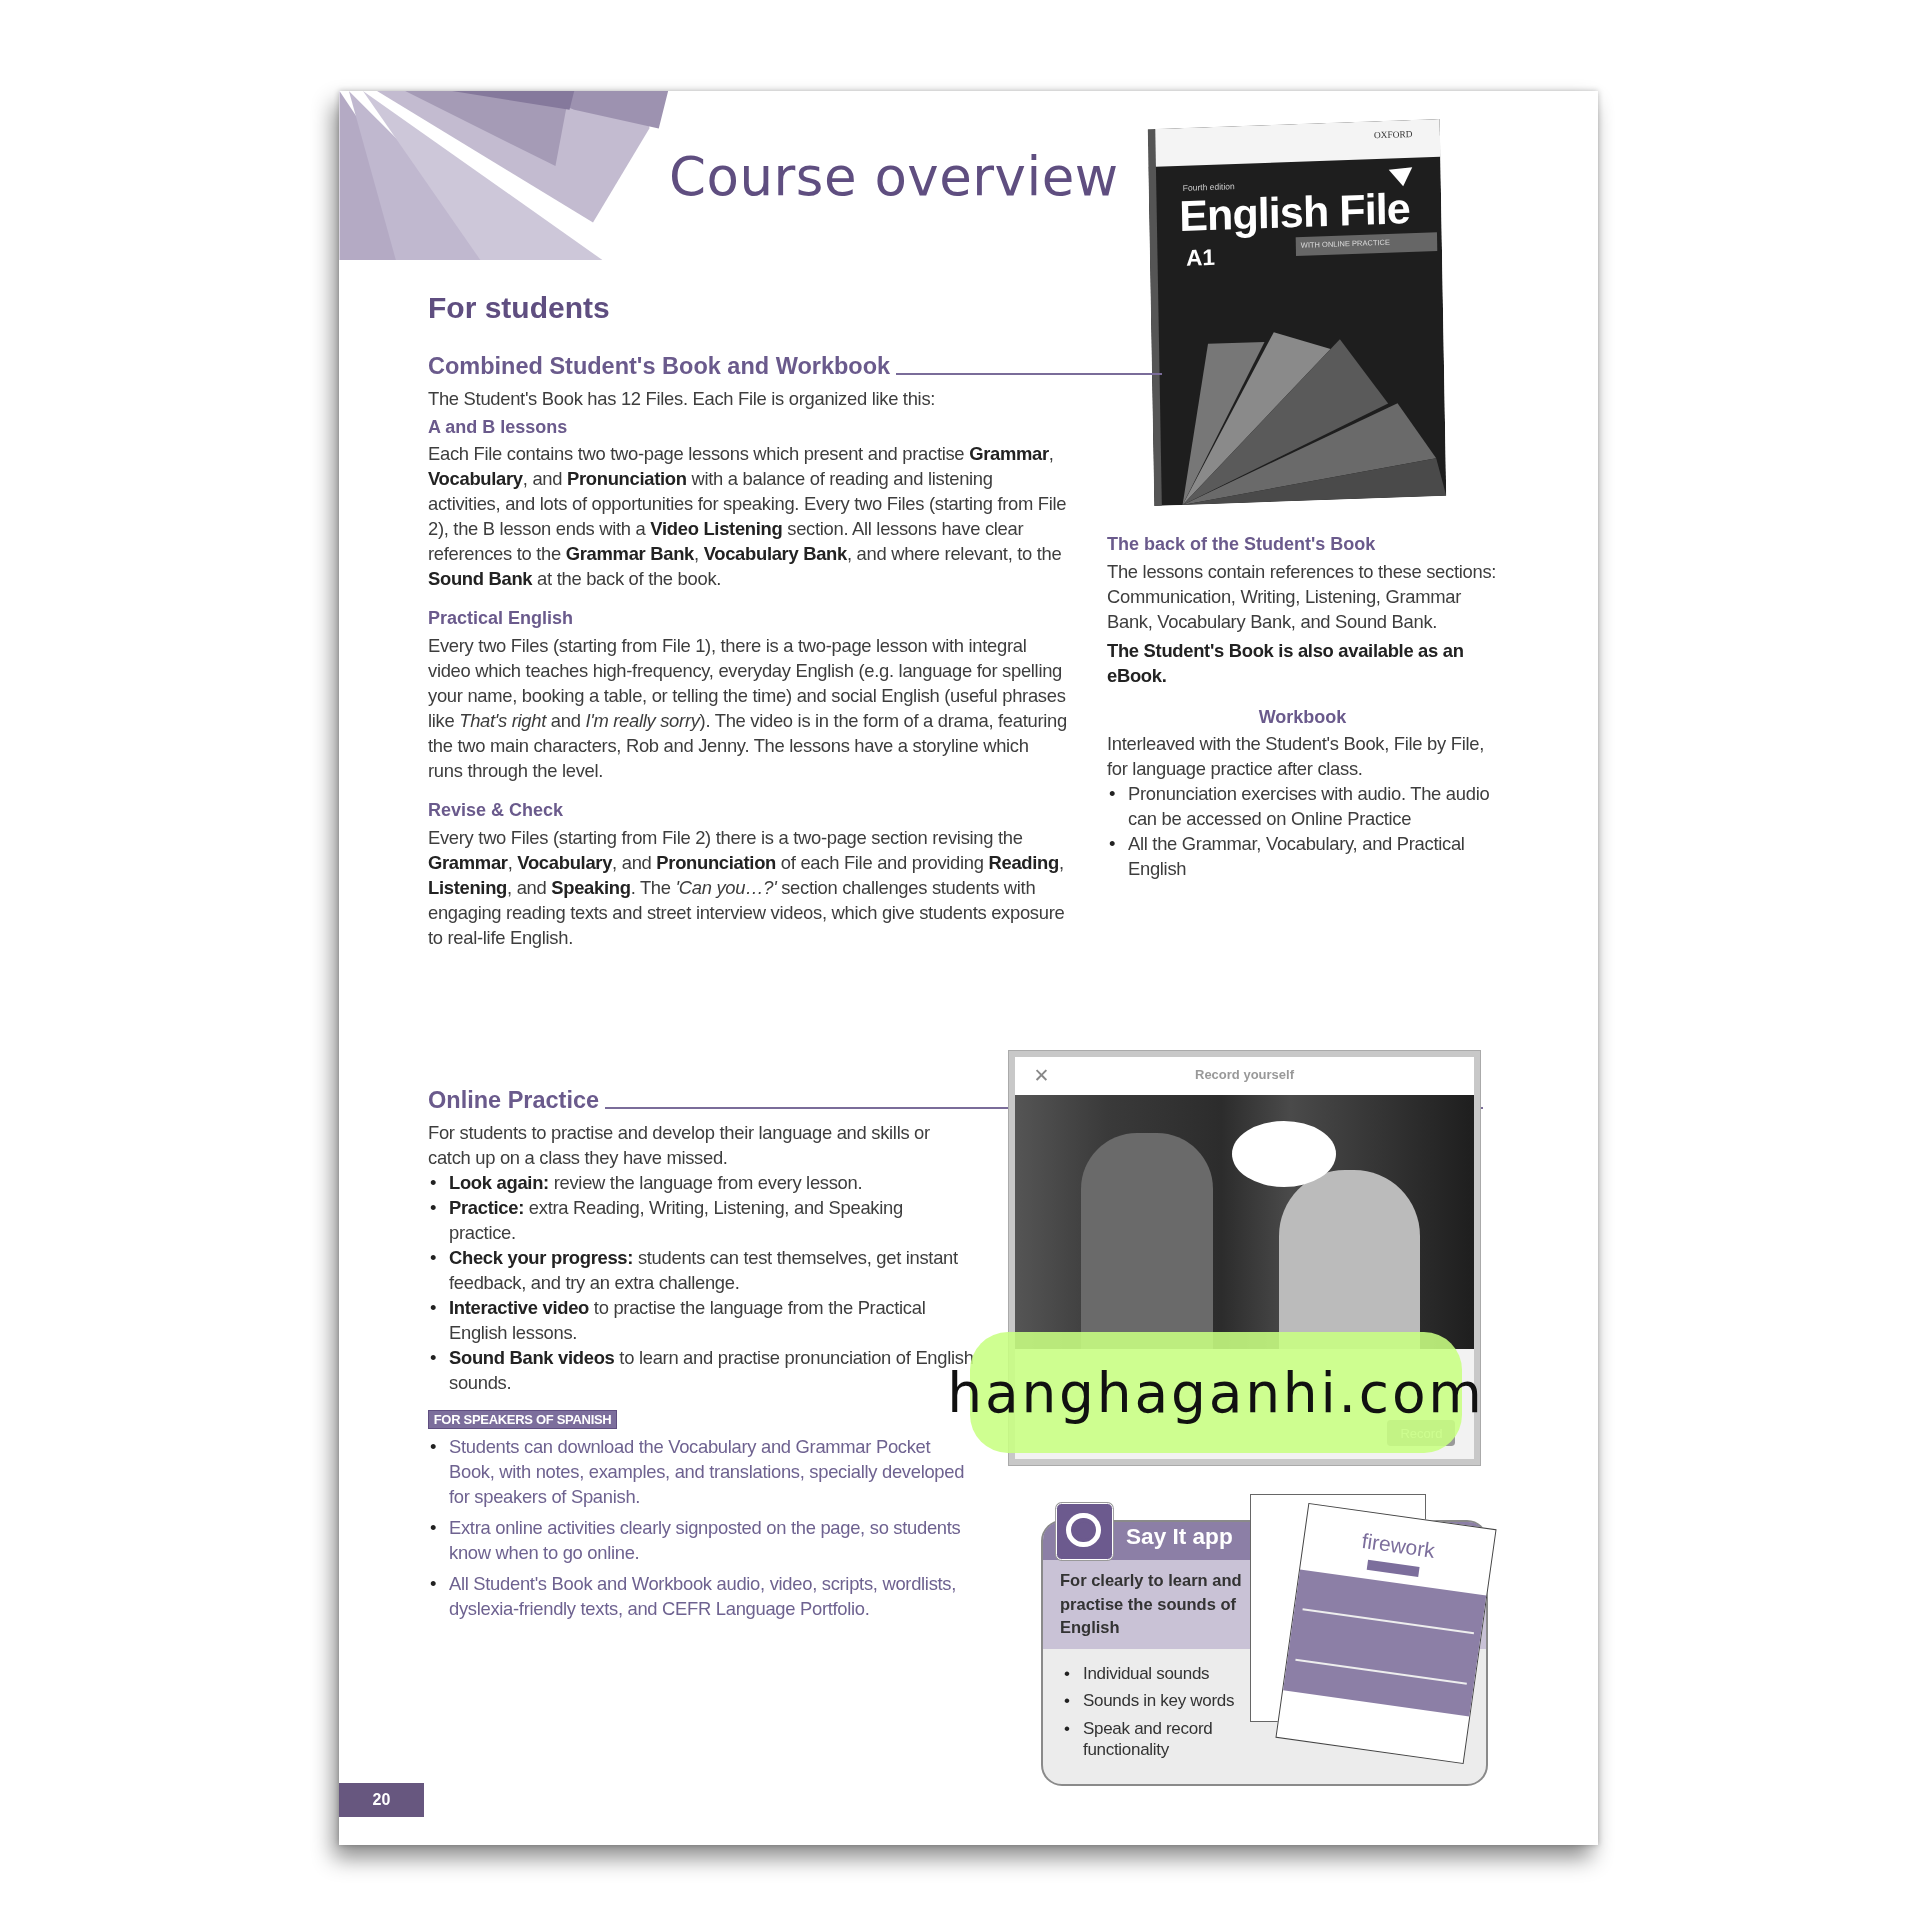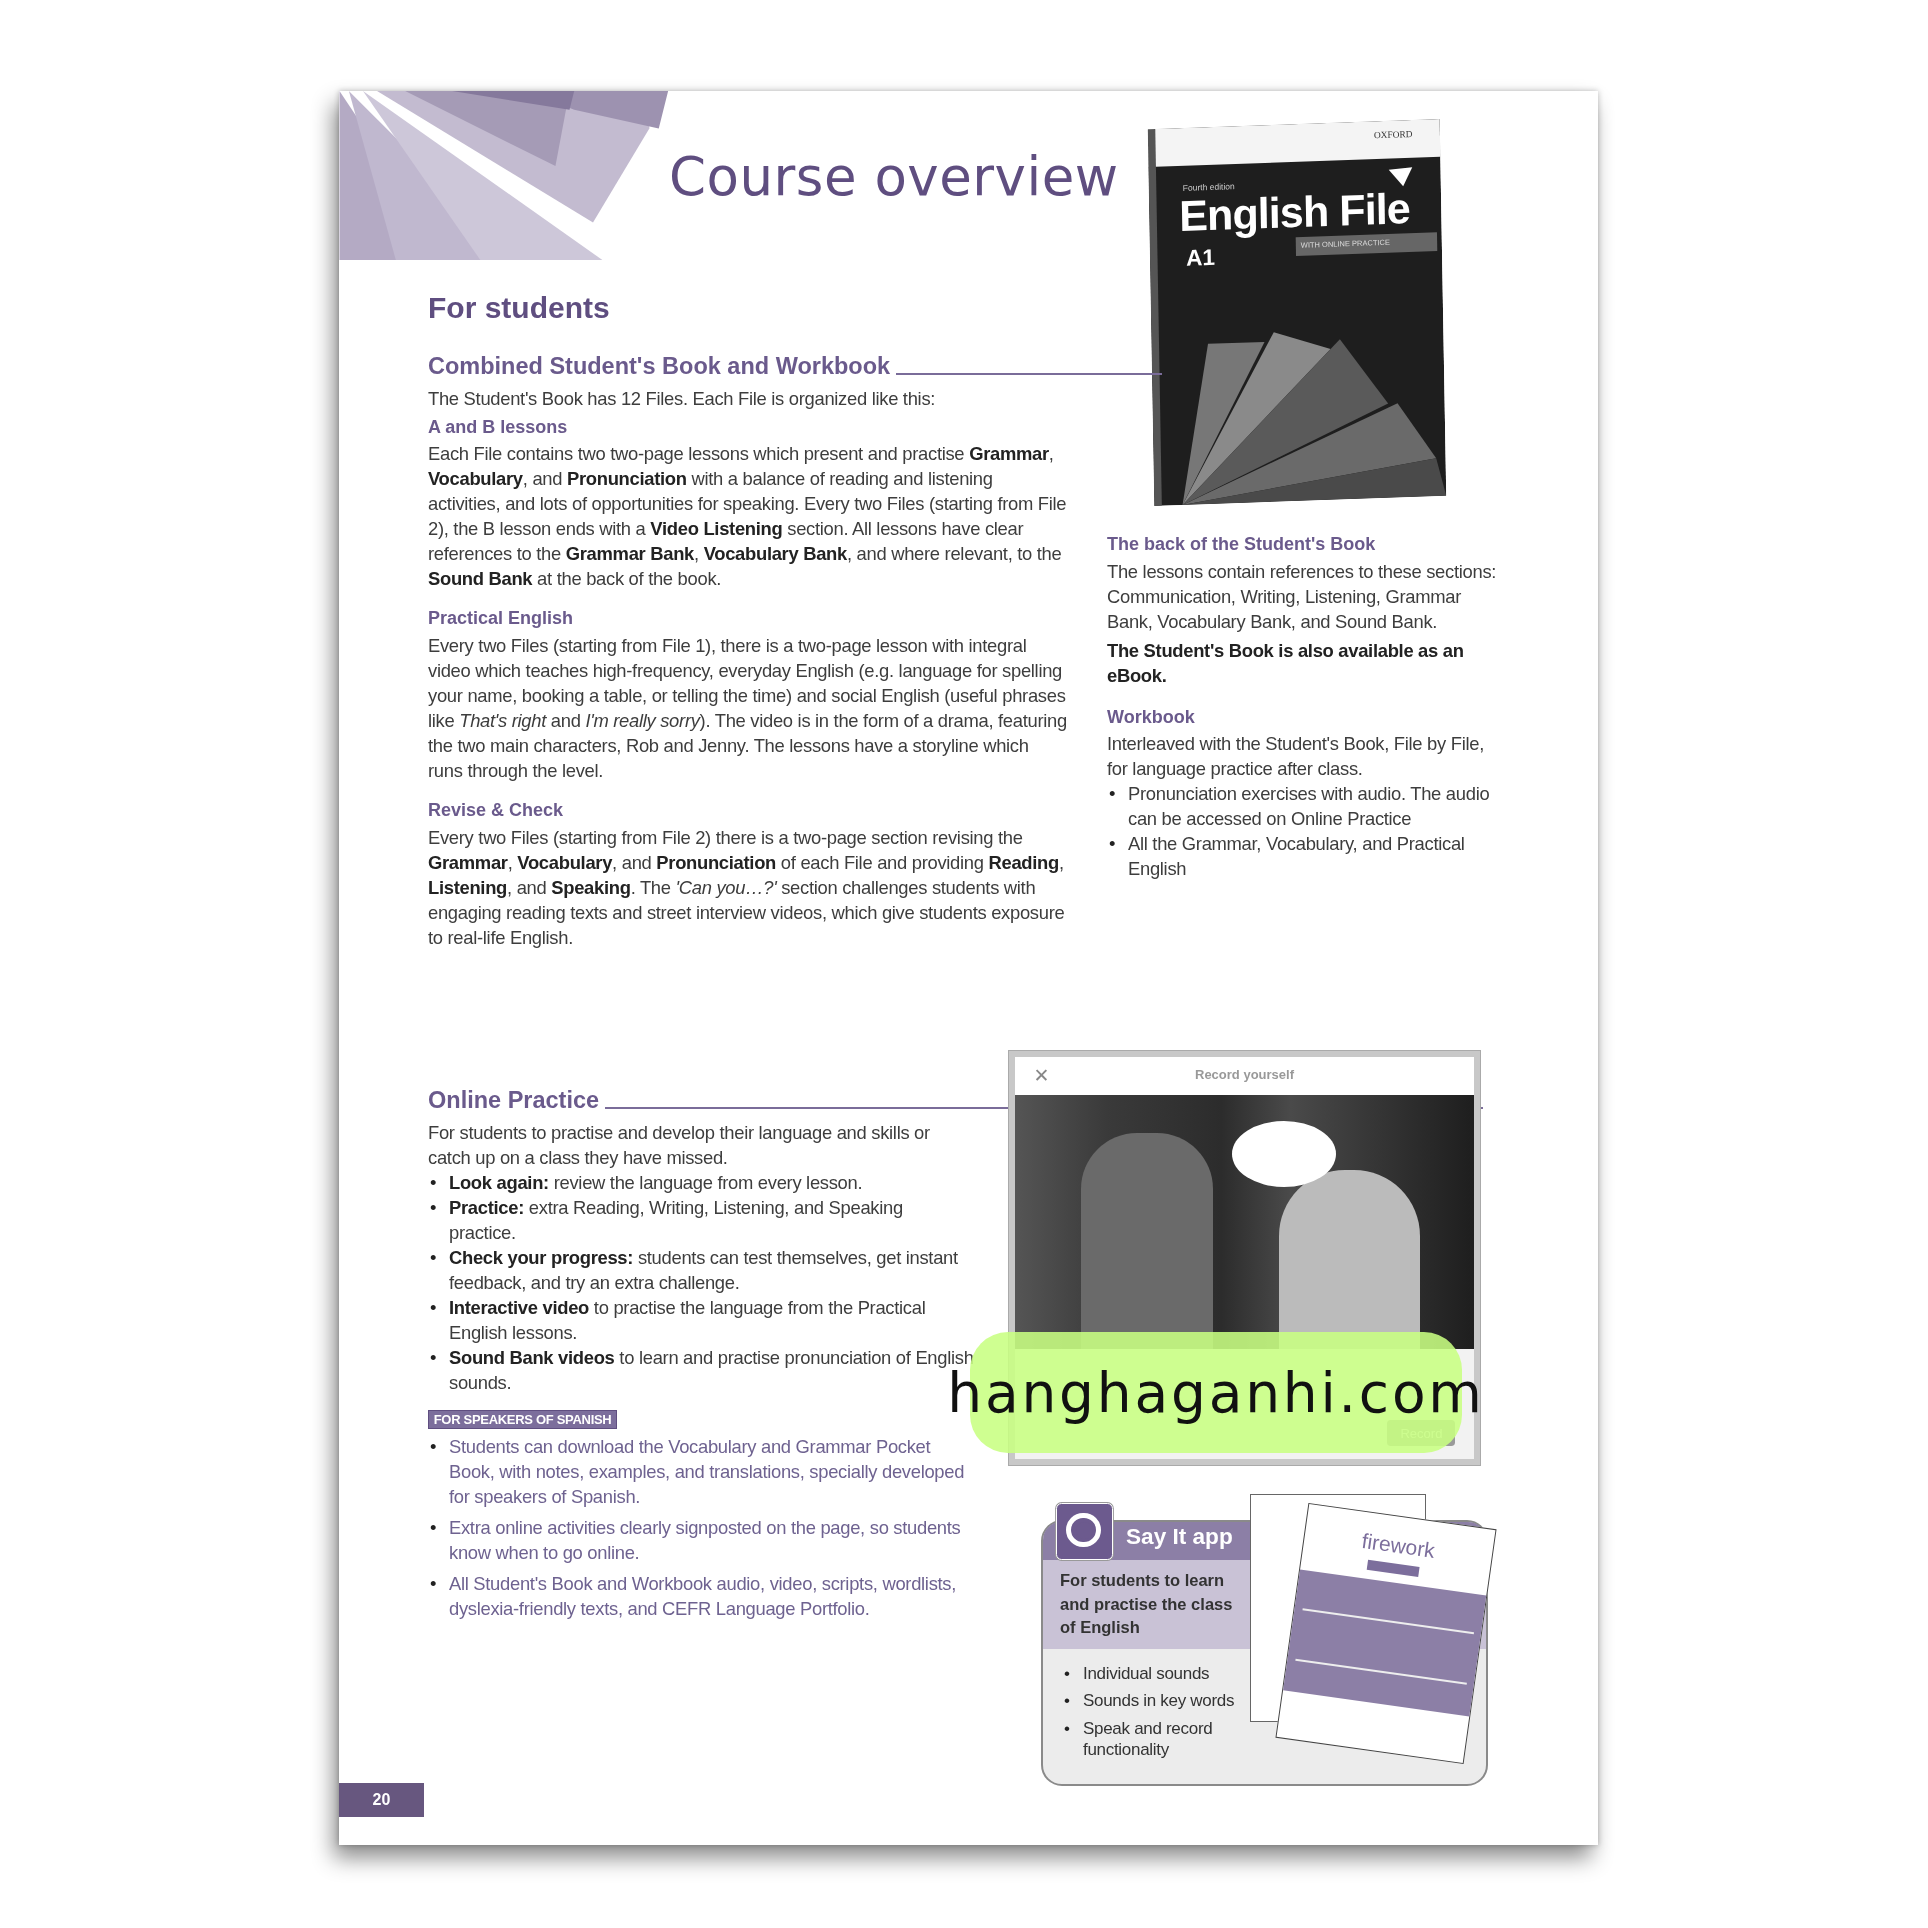--- a/index.html
+++ b/index.html
@@ -100,21 +100,21 @@
     <div class="sub" style="margin-top:17px;">Practical English</div>
     <div class="txt rich">Every two Files (starting from File 1), there is a two-page lesson with integral video which teaches high-frequency, everyday English (e.g. language for spelling your name, booking a table, or telling the time) and social English (useful phrases like <i>That's right</i> and <i>I'm really sorry</i>). The video is in the form of a drama, featuring the two main characters, Rob and Jenny. The lessons have a storyline which runs through the level.</div>
     <div class="sub" style="margin-top:17px;">Revise &amp; Check</div>
     <div class="txt rich">Every two Files (starting from File 2) there is a two-page section revising the <b>Grammar</b>, <b>Vocabulary</b>, and <b>Pronunciation</b> of each File and providing <b>Reading</b>, <b>Listening</b>, and <b>Speaking</b>. The <i>'Can you…?'</i> section challenges students with engaging reading texts and street interview videos, which give students exposure to real-life English.</div>
   </div>
 
   <div class="col" style="left:768px;top:443px;width:391px;">
     <div class="sub" style="margin-top:0;">The back of the Student's Book</div>
     <div class="txt">The lessons contain references to these sections: Communication, Writing, Listening, Grammar Bank, Vocabulary Bank, and Sound Bank.</div>
     <div class="txt" style="font-weight:bold;color:#222;margin-top:3.8px;">The Student's Book is also available as an eBook.</div>
-    <div class="sub" style="margin-top:19px;">Workbook</div>
+    <div class="sub" style="margin-top:19px;text-align:center;">Workbook</div>
     <div class="txt">Interleaved with the Student's Book, File by File, for language practice after class.</div>
     <ul class="bl">
       <li>Pronunciation exercises with audio. The audio can be accessed on Online Practice</li>
       <li>All the Grammar, Vocabulary, and Practical English</li>
     </ul>
   </div>
 
   <div class="sec-title" style="left:89px;top:996px;width:1055px;">
     <span>Online Practice</span>
       <span class="rule"></span>
@@ -150,21 +150,21 @@
     <div class="ctrl">
       <span class="rec">Record</span>
     </div>
   </div>
 
   <div class="sayit">
     <div class="band1"></div>
     <div class="band2"></div>
     <div class="logo"></div>
     <div class="ttl">Say It app</div>
-    <div class="desc">For students to learn and practise the class of English</div>
+    <div class="desc">For clearly to learn and practise the sounds of English</div>
     <ul class="bl">
       <li>Individual sounds</li>
       <li>Sounds in key words</li>
       <li>Speak and record functionality</li>
     </ul>
     <div class="phone1"></div>
     <div class="phone2">
       <div class="fw">firework</div>
       <div class="tag"></div>
       <div class="wave"></div>

